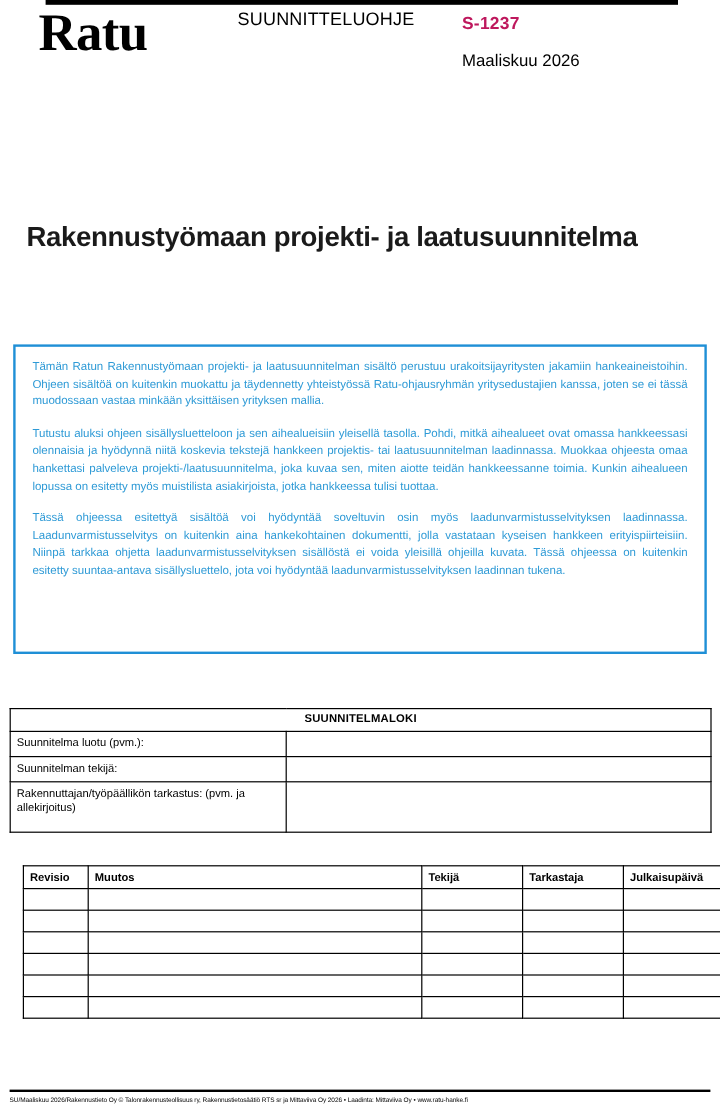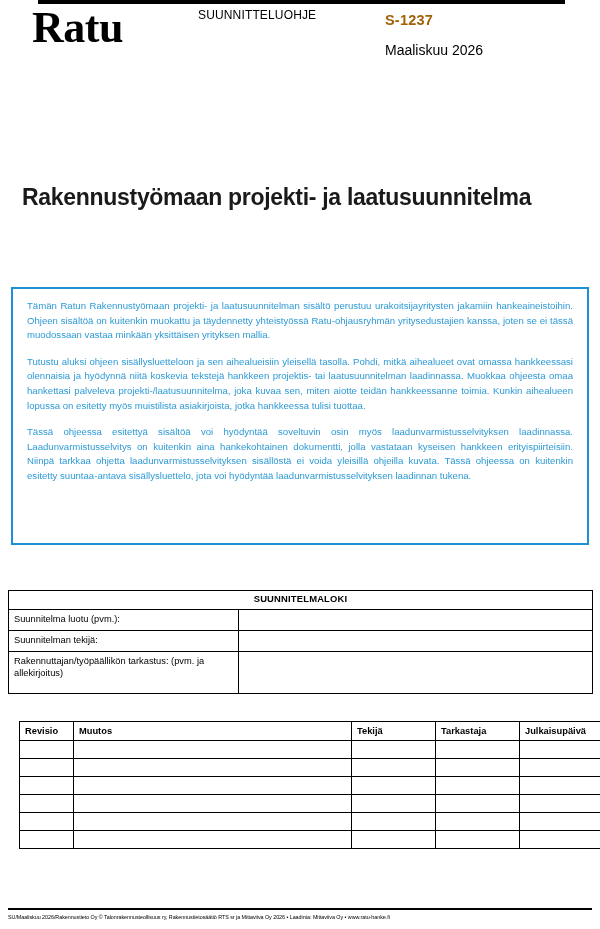--- a/index.html
+++ b/index.html
@@ -40,33 +40,33 @@
     font-weight: bold;
     font-size: 44px;
     line-height: 44px;
     letter-spacing: -0.5px;
     color: #000000;
   }
   .doc-kind {
     position: absolute;
     left: 198px;
     top: 4px;
-    font-size: 12px;
+    font-size: 15px;
     letter-spacing: 0.15px;
     font-weight: 400;
     color: #000000;
   }
   .doc-code {
     position: absolute;
     left: 385px;
     top: 8px;
     font-size: 14.5px;
     font-weight: bold;
     letter-spacing: 0.2px;
-    color: #a16207;
+    color: #be185d;
   }
   .doc-date {
     position: absolute;
     left: 385px;
     top: 38px;
     font-size: 14px;
     font-weight: 400;
     color: #000000;
   }
 

